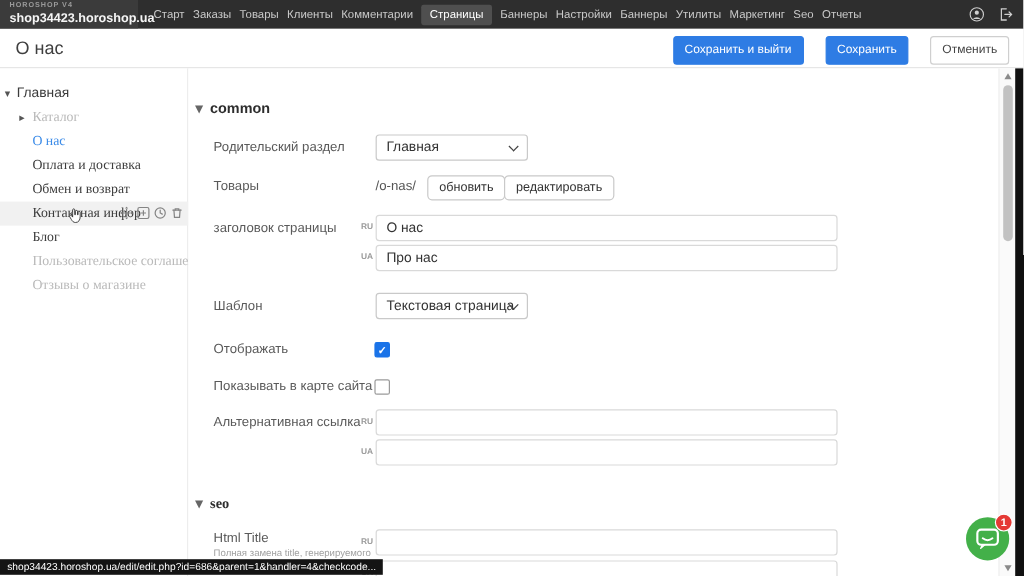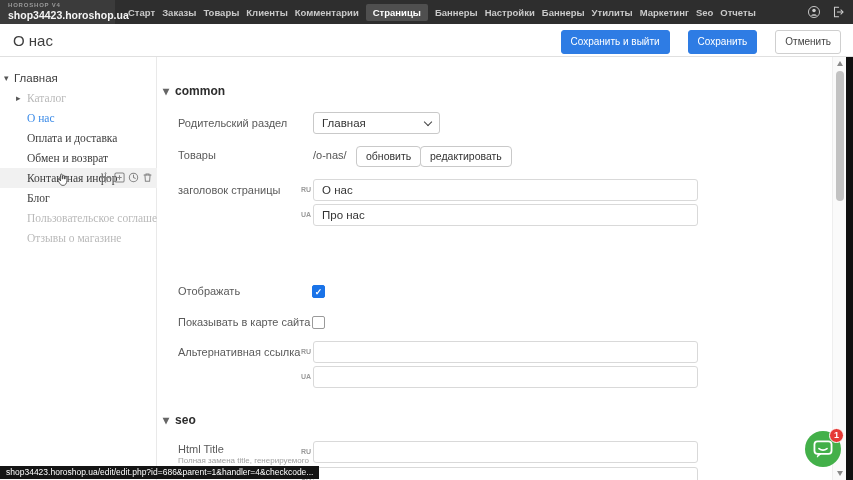--- a/index.html
+++ b/index.html
@@ -5,21 +5,21 @@
   * { margin:0; padding:0; box-sizing:border-box; }
   body { font-family:"Liberation Sans", sans-serif; background:#ddd; }
   .page { position:relative; width:853px; height:480px; background:#fff; overflow:hidden; }
 
   
   .topbar { position:absolute; left:0; top:0; width:853px; height:24px; background:#2e2e2e; }
   .brand { position:absolute; left:0; top:0; height:40px; width:115px; background:#3b3b3b; padding:2px 8px 0 8px; cursor:pointer; }
   .brand-small { font-size:6px; letter-spacing:.8px; color:#9a9a9a; font-weight:700; line-height:7px; }
   .brand-main { font-size:10.5px; color:#f5f5f5; font-weight:700; line-height:12px; white-space:nowrap; }
   .nav { position:absolute; left:128px; top:0; height:24px; display:flex; align-items:center; gap:7px; }
-  .nav-item { font-size:9.5px; font-weight:700; color:#c9c9c9; white-space:nowrap; cursor:pointer; }
+  .nav-item { font-size:9.5px; font-weight:400; color:#c9c9c9; white-space:nowrap; cursor:pointer; }
   .nav-item.active { background:#4f4f4f; color:#fff; padding:3px 7px; border-radius:2px; }
   .top-icons { position:absolute; right:8px; top:0; height:24px; display:flex; align-items:center; gap:10px; }
   .top-icons svg { display:block; cursor:pointer; }
 
   
   .header { position:absolute; left:0; top:24px; width:853px; height:33px; background:#fff; border-bottom:1px solid #e0e0e0; }
   .page-title { position:absolute; left:13px; top:8px; font-size:15px; color:#3f3f3f; }
   .header-buttons { position:absolute; right:12px; top:6px; display:flex; gap:18px; }
   .btn { font-size:10px; line-height:12px; padding:5px 9px; border-radius:3px; cursor:pointer; white-space:nowrap; border:1px solid transparent; }
   .btn-blue { background:#2e7ce4; color:#fff; border-color:#2e7ce4; }
@@ -222,20 +222,27 @@
       <div class="frow" style="top:122px; height:22px;">
         <span class="flabel">заголовок страницы</span>
         <span class="lang-badge">RU</span>
         <input class="finput" value="О нас" style="">
       </div>
       <div class="frow" style="top:147px; height:22px;">
         <span class="lang-badge">UA</span>
         <input class="finput" value="Про нас" style="">
       </div>
 
+      <div class="frow" style="top:187px; height:22px;">
+        <span class="flabel">Шаблон</span>
+        <div class="fselect">
+          <span>Текстовая страница</span>
+          <span class="sel-chev"></span>
+        </div>
+      </div>
 
       <div class="frow" style="top:227px; height:20px;">
         <span class="flabel" style="top:1px">Отображать</span>
         <span class="cb on">✓</span>
       </div>
 
       <div class="frow" style="top:258px; height:20px;">
         <span class="flabel" style="top:1px">Показывать в карте сайта</span>
         <span class="cb off"></span>
       </div>
@@ -243,21 +250,21 @@
       <div class="frow" style="top:284px; height:22px;">
         <span class="flabel">Альтернативная ссылка</span>
         <span class="lang-badge">RU</span>
         <input class="finput" style="">
       </div>
       <div class="frow" style="top:309px; height:22px;">
         <span class="lang-badge">UA</span>
         <input class="finput" style="">
       </div>
 
-      <div class="frow" style="top:353px; left:6px;">
+      <div class="frow" style="top:353px; left:6px;font-family:Liberation Serif, serif;">
         <span class="sec-head">
           <span class="chev">▾</span><span>seo</span>
         </span>
       </div>
 
       <div class="frow" style="top:384px; height:22px;">
         <span class="flabel" style="top:2px">Html Title</span>
         <span class="fnote" style="top:15px">Полная замена title, генерируемого</span>
         <span class="lang-badge">RU</span>
         <input class="finput" style="">

